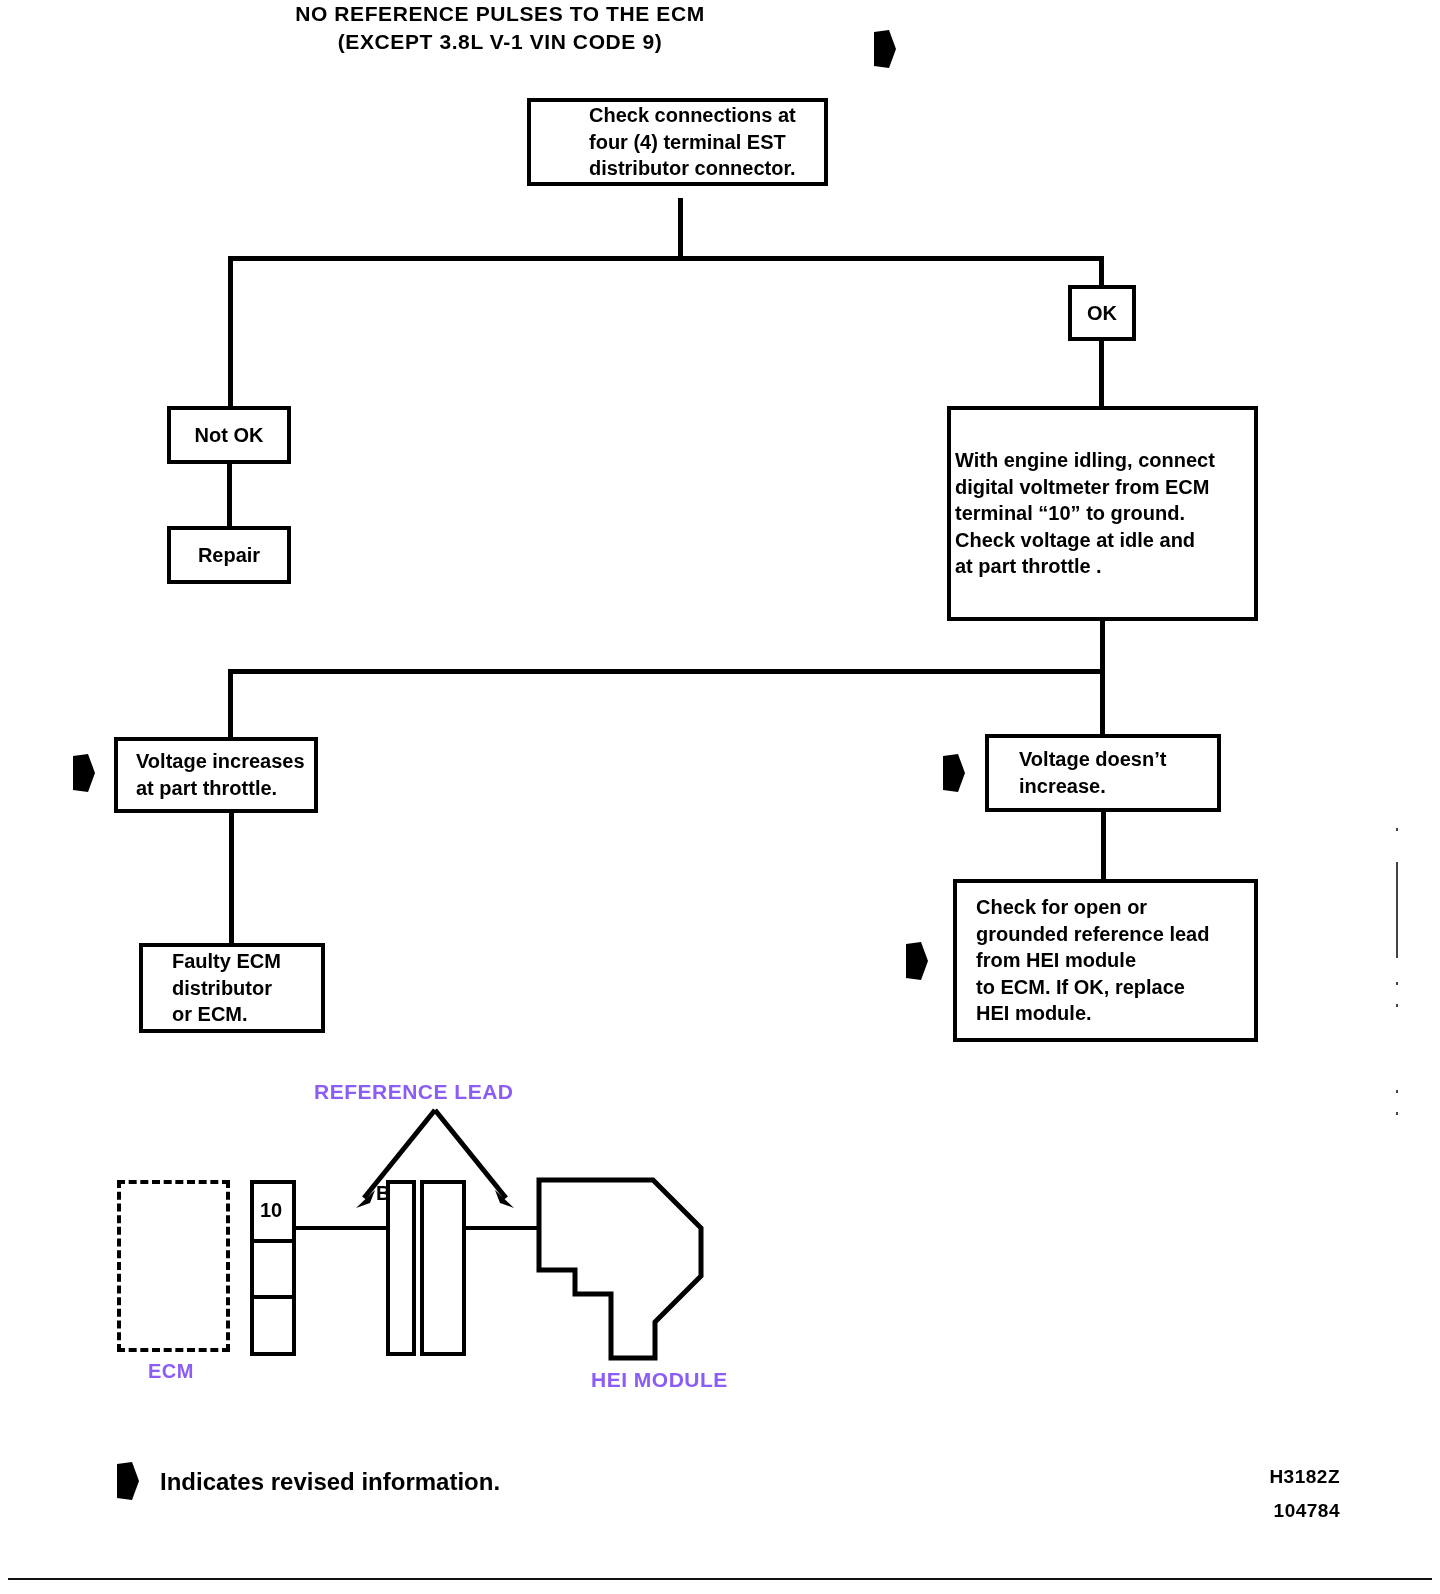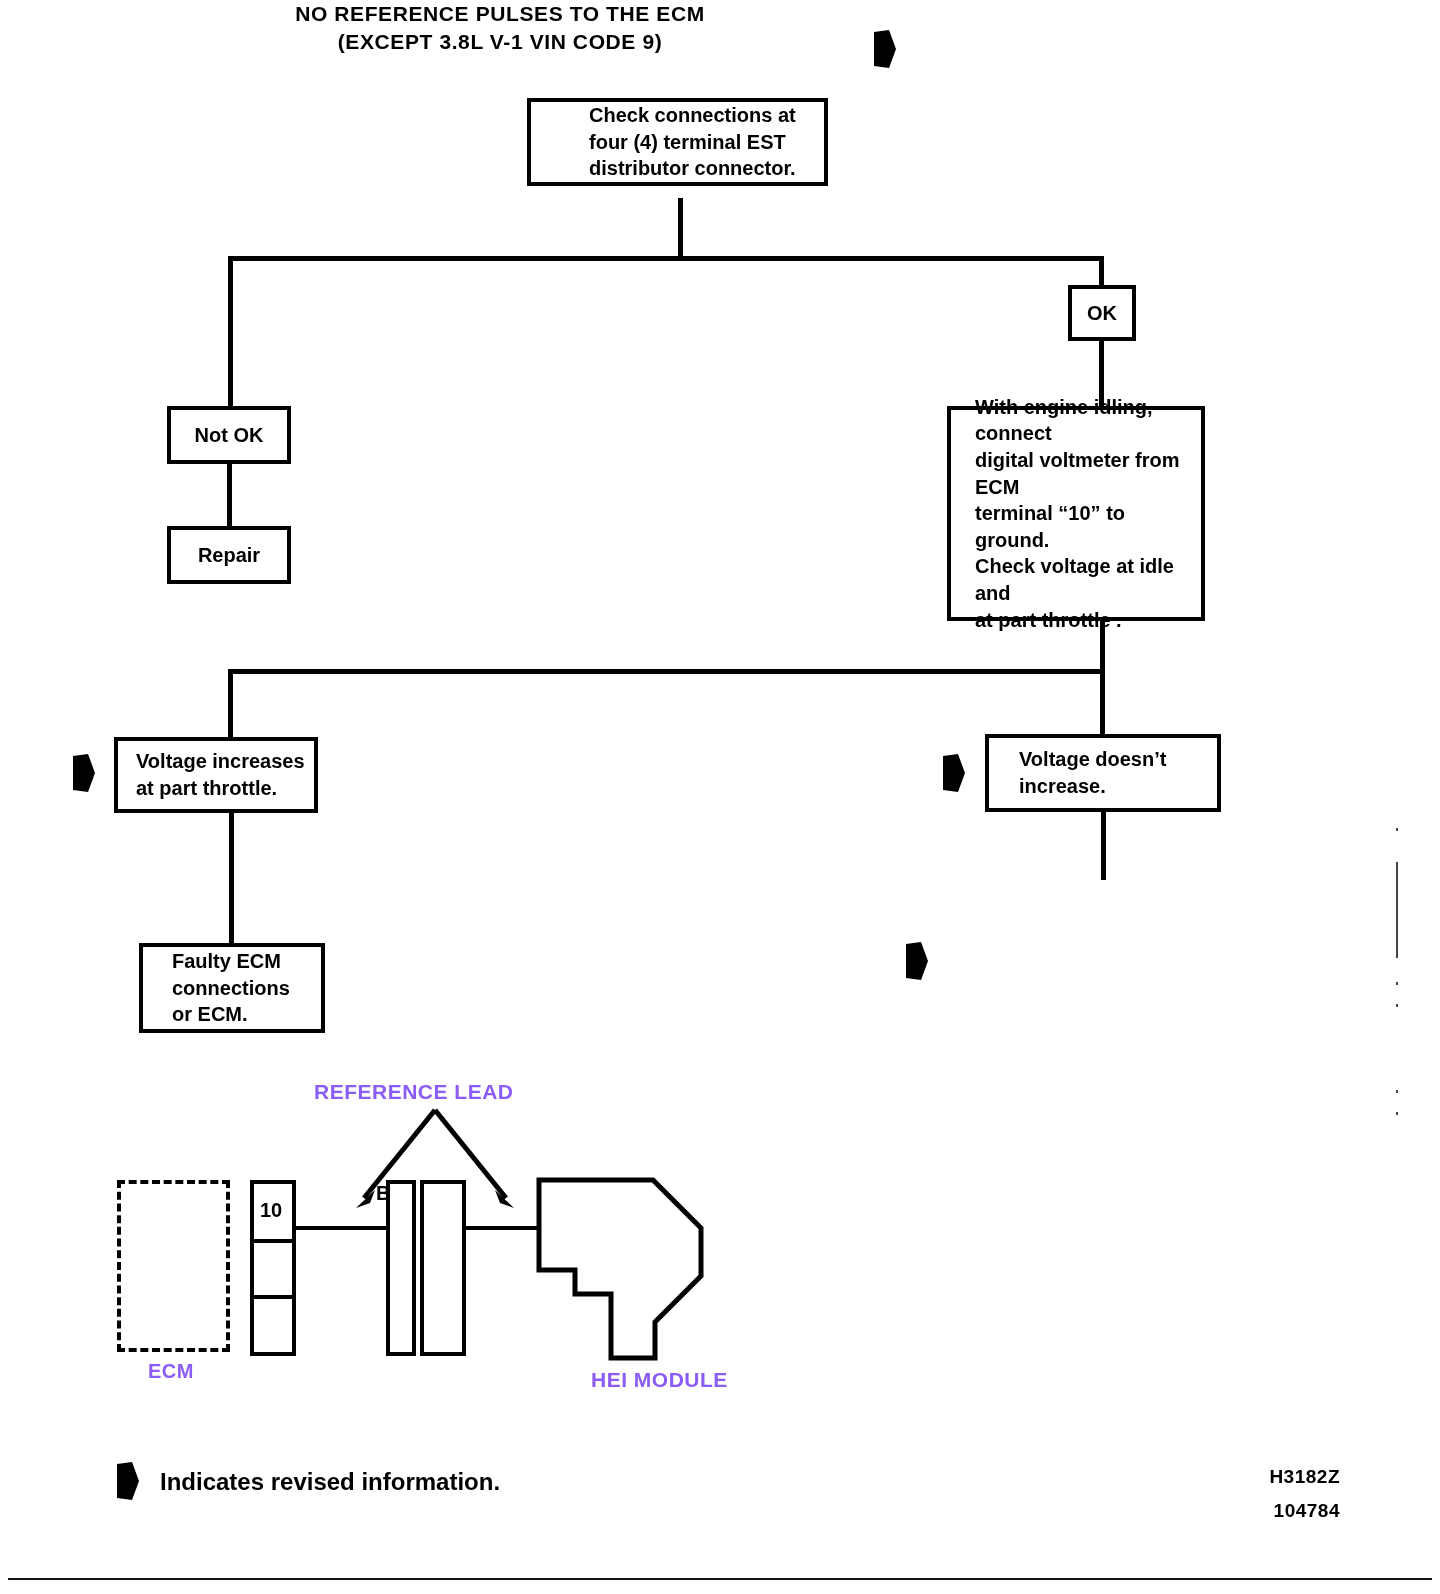--- a/index.html
+++ b/index.html
@@ -183,21 +183,21 @@
 
   <div class="fbox center" style="left:167px; top:406px; width:124px; height:58px;">
     <span class="txt">Not OK</span>
   </div>
   <div class="vline" style="left:227px; top:464px; width:5px; height:62px;"></div>
 
   <div class="fbox center" style="left:167px; top:526px; width:124px; height:58px;">
     <span class="txt">Repair</span>
   </div>
 
-  <div class="fbox" style="left:947px; top:406px; width:258px; height:215px; padding-left:24px;justify-content:flex-end;">
+  <div class="fbox" style="left:947px; top:406px; width:311px; height:215px; padding-left:4px;">
     <span class="txt">With engine idling, connect
 digital voltmeter from ECM
 terminal “10” to ground.
 Check voltage at idle and
 at part  throttle .</span>
   </div>
 
   <div class="vline" style="left:1100px; top:621px; width:5px; height:52px;"></div>
 
   <div class="hline" style="left:228px; top:669px; width:877px; height:5px;"></div>
@@ -223,28 +223,35 @@
     </svg>
   </div>
   <div class="fbox" style="left:985px; top:734px; width:236px; height:78px; padding-left:30px;">
     <span class="txt">Voltage doesn’t
 increase.</span>
   </div>
   <div class="vline" style="left:1101px; top:812px; width:5px; height:68px;"></div>
 
   <div class="fbox" style="left:139px; top:943px; width:186px; height:90px; padding-left:29px;">
     <span class="txt">Faulty ECM
-connections
+distributor
 or ECM.</span>
   </div>
 
   <div class="revmark" style="left:903px; top:940px;">
     <svg width="26" height="42" viewBox="0 0 26 42">
       <path d="M3 4 L18 2 L25 21 L18 40 L3 38 Z" fill="#000"></path>
     </svg>
+  </div>
+  <div class="fbox" style="left:953px; top:879px; width:305px; height:163px; padding-left:19px;">
+    <span class="txt">Check for open or
+grounded reference lead
+from HEI module
+to ECM. If OK, replace
+HEI module.</span>
   </div>
 
   <div class="schem-label" style="left:314px; top:1080px;">REFERENCE LEAD</div>
 
   <svg class="abs" style="left:330px; top:1106px;" width="210" height="110" viewBox="0 0 210 110">
     <path d="M105 4 L34 92" stroke="#000" stroke-width="5" fill="none"></path>
     <path d="M105 4 L176 92" stroke="#000" stroke-width="5" fill="none"></path>
     <path d="M26 102 L45 84 L40 97 Z" fill="#000"></path>
     <path d="M184 102 L165 84 L170 97 Z" fill="#000"></path>
   </svg>

